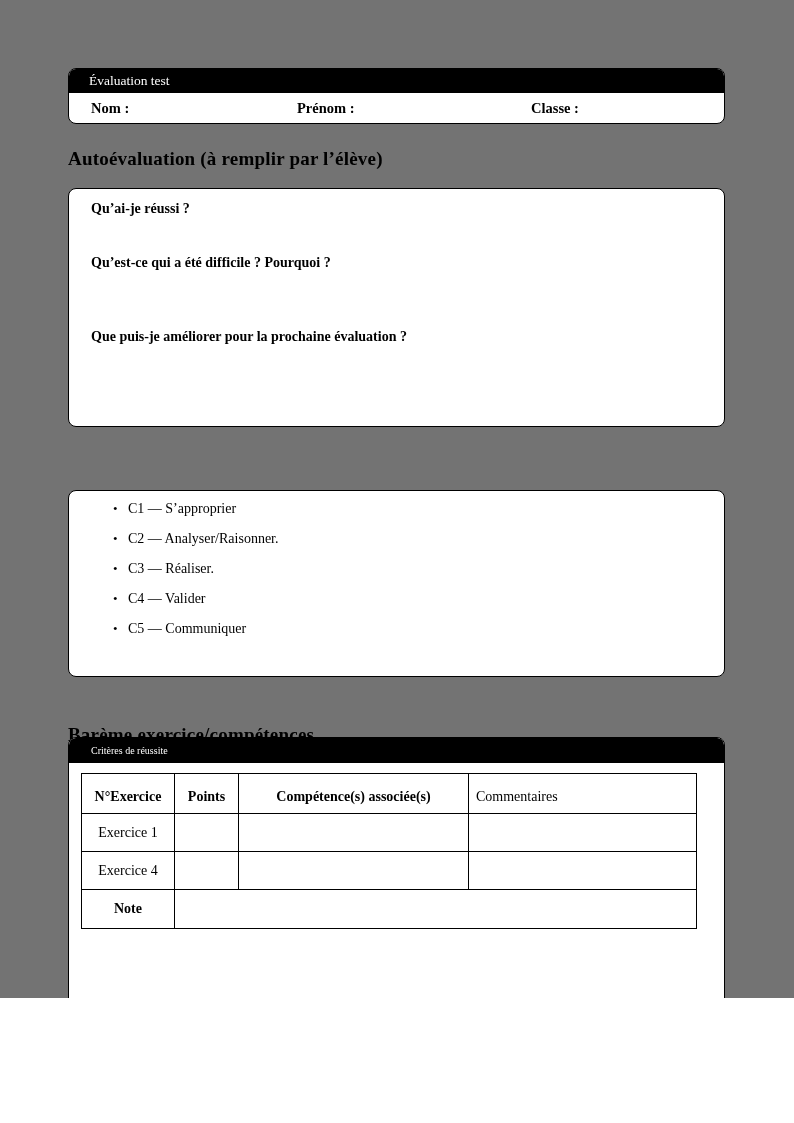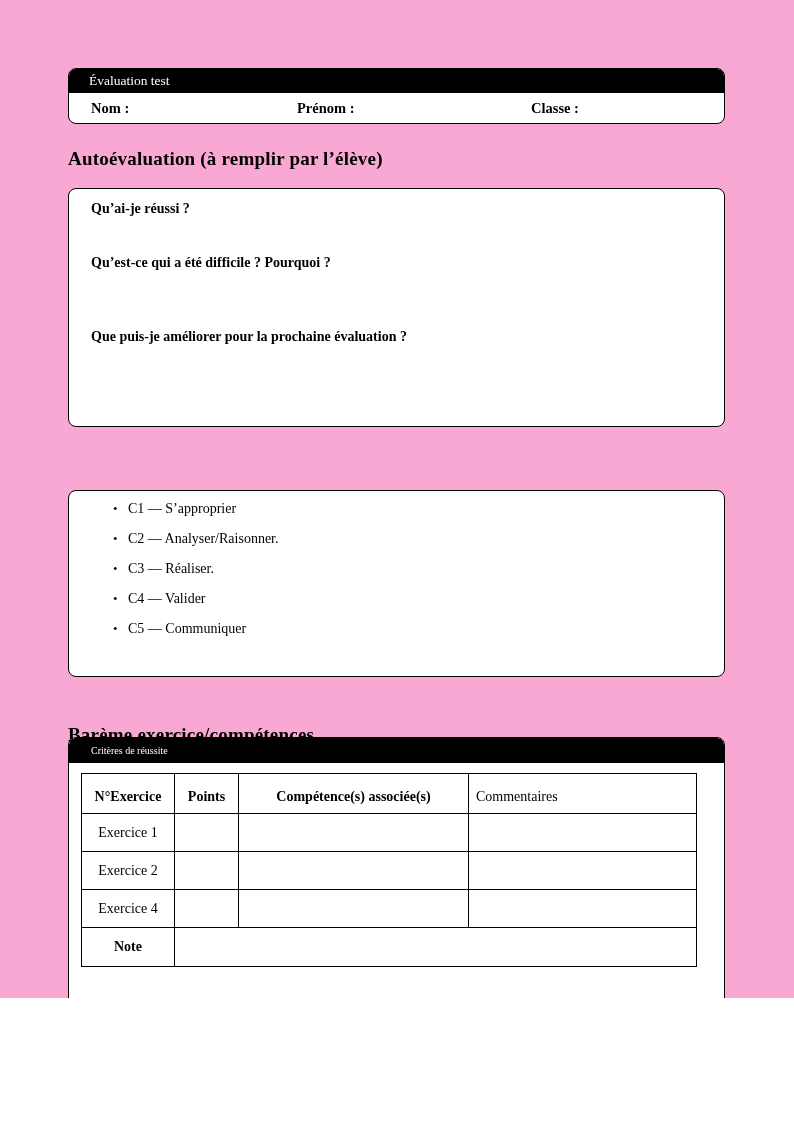--- a/index.html
+++ b/index.html
@@ -3,21 +3,21 @@
 <meta charset="utf-8">
 <style>
   * { margin: 0; padding: 0; box-sizing: border-box; }
   html, body { background: #ffffff; }
   body { font-family: "Liberation Serif", "DejaVu Serif", serif; color: #000; }
 
   .page {
     position: relative;
     width: 794px;
     height: 998px;
-    background: #f9a8d4;
+    background: #737373;
     overflow: hidden;
   }
 
   
   .header-box {
     position: absolute;
     left: 68px; top: 68px;
     width: 657px; height: 56px;
     border: 1.5px solid #000;
     border-radius: 8px;
@@ -225,26 +225,20 @@
         </tr>
       </thead>
       <tbody>
         <tr>
           <td class="row-label">Exercice 1</td>
           <td></td>
           <td></td>
           <td></td>
         </tr>
         <tr>
-          <td class="row-label">Exercice 2</td>
-          <td></td>
-          <td></td>
-          <td></td>
-        </tr>
-        <tr>
           <td class="row-label">Exercice 4</td>
           <td></td>
           <td></td>
           <td></td>
         </tr>
         <tr class="note-row">
           <td class="note-label">Note</td>
           <td colspan="3"></td>
         </tr>
       </tbody>

